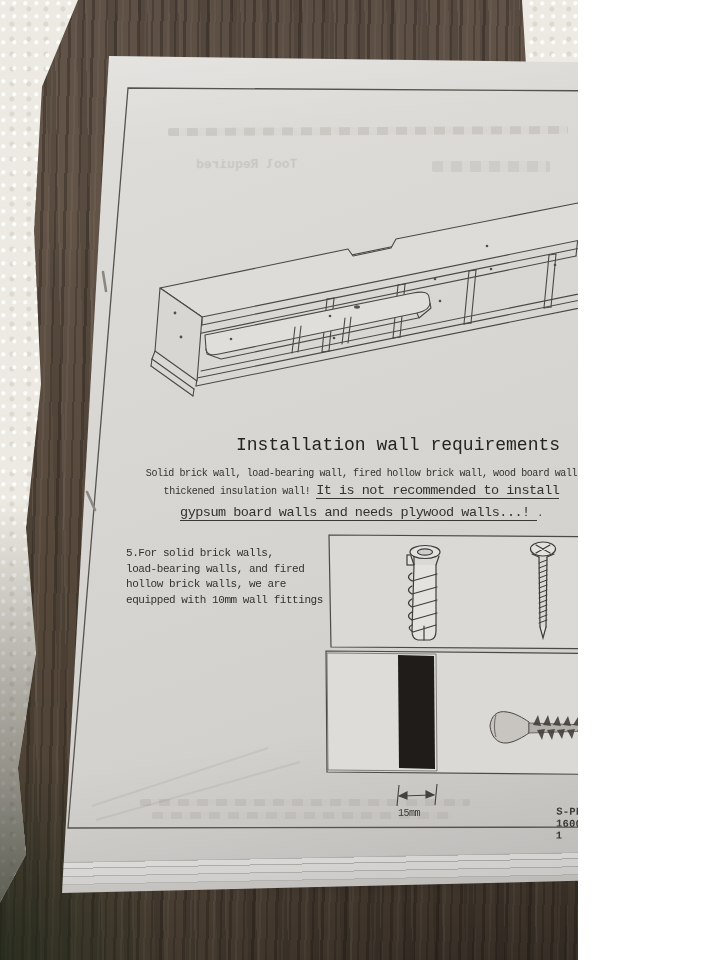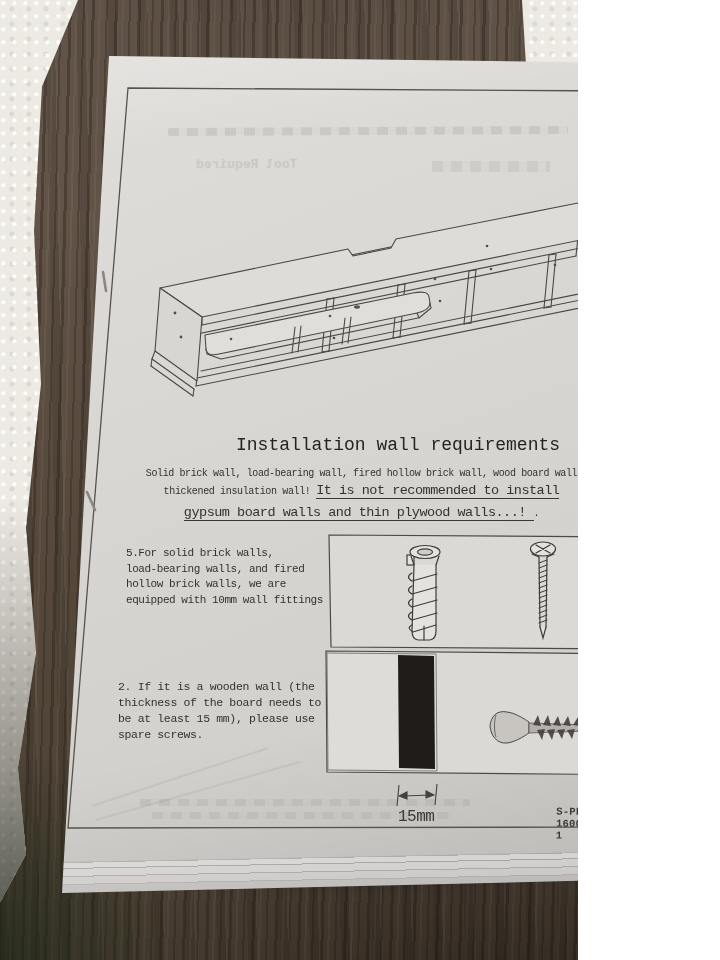--- a/index.html
+++ b/index.html
@@ -63,21 +63,21 @@
   .ink{color:#2d2c29;}
   .title{left:236px;top:432px;font-size:18px;line-height:26px;letter-spacing:0;color:#252421;}
   .intro{left:129px;top:467px;width:465px;color:#33322f;text-align:center;}
   .intro .l1{font-size:10px;letter-spacing:-.4px;line-height:13px;white-space:nowrap;}
   .intro .l2,.intro .l3{line-height:21px;white-space:nowrap;}
   .intro .sm{font-size:10px;letter-spacing:-.35px;}
   .intro .ul{font-size:13.5px;letter-spacing:-.5px;border-bottom:1.3px solid #3a3835;padding-bottom:0;}
   .step{white-space:pre-line;color:#33322f;}
   .step1{left:126px;top:546px;font-size:11px;line-height:15.5px;letter-spacing:-.45px;}
   .step2{left:118px;top:679px;font-size:11.5px;line-height:16px;letter-spacing:-.35px;}
-  .dim-label{left:398px;top:808px;font-size:16px;letter-spacing:-.5px;color:#3a3936;}
+  .dim-label{left:398px;top:808px;font-size:10px;letter-spacing:-.5px;color:#3a3936;}
   .model{left:556px;top:806px;font-size:10.5px;font-weight:bold;letter-spacing:.2px;
          color:#3a3936;transform:rotate(.8deg);}
 
   
   .smudge{background:repeating-linear-gradient(90deg,
       rgba(110,104,96,.16) 0 11px, rgba(110,104,96,.03) 11px 19px);
       border-radius:2px;filter:blur(.4px);}
   .g1{left:168px;top:127px;width:400px;height:8px;transform:rotate(-.3deg);}
   .g2{left:432px;top:161px;width:118px;height:11px;opacity:.75;}
   .g3{left:140px;top:799px;width:330px;height:7px;opacity:.8;}
@@ -256,28 +256,24 @@
         <polygon points="399,796 407,792 407,799"></polygon>
         <polygon points="434,795 426,791 426,798"></polygon>
       </g>
     </svg>
 
     <div class="title abs ink">Installation wall requirements</div>
 
     <div class="intro abs">
       <div class="l1">Solid brick wall, load-bearing wall, fired hollow brick wall, wood board wall</div>
       <div class="l2"><span class="sm">thickened insulation wall! </span><span class="ul">It is not recommended to install</span></div>
-      <div class="l3"><span class="ul">gypsum board walls and thin plywood walls...! </span><span class="sm">.</span></div>
+      <div class="l3"><span class="ul">gypsum board walls and needs plywood walls...! </span><span class="sm">.</span></div>
     </div>
 
     <div class="step step1 abs">5.For solid brick walls,
 load-bearing walls, and fired
 hollow brick walls, we are
 equipped with 10mm wall fittings</div>
-    <div class="step step2 abs">2. If it is a wooden wall (the
-thickness of the board needs to
-be at least 15 mm), please use
-spare screws.</div>
 
     <div class="dim-label abs">15mm</div>
     <div class="model abs">S-PF-1600.1800-1</div>
   </div>
 </div>
 
 </body></html>

